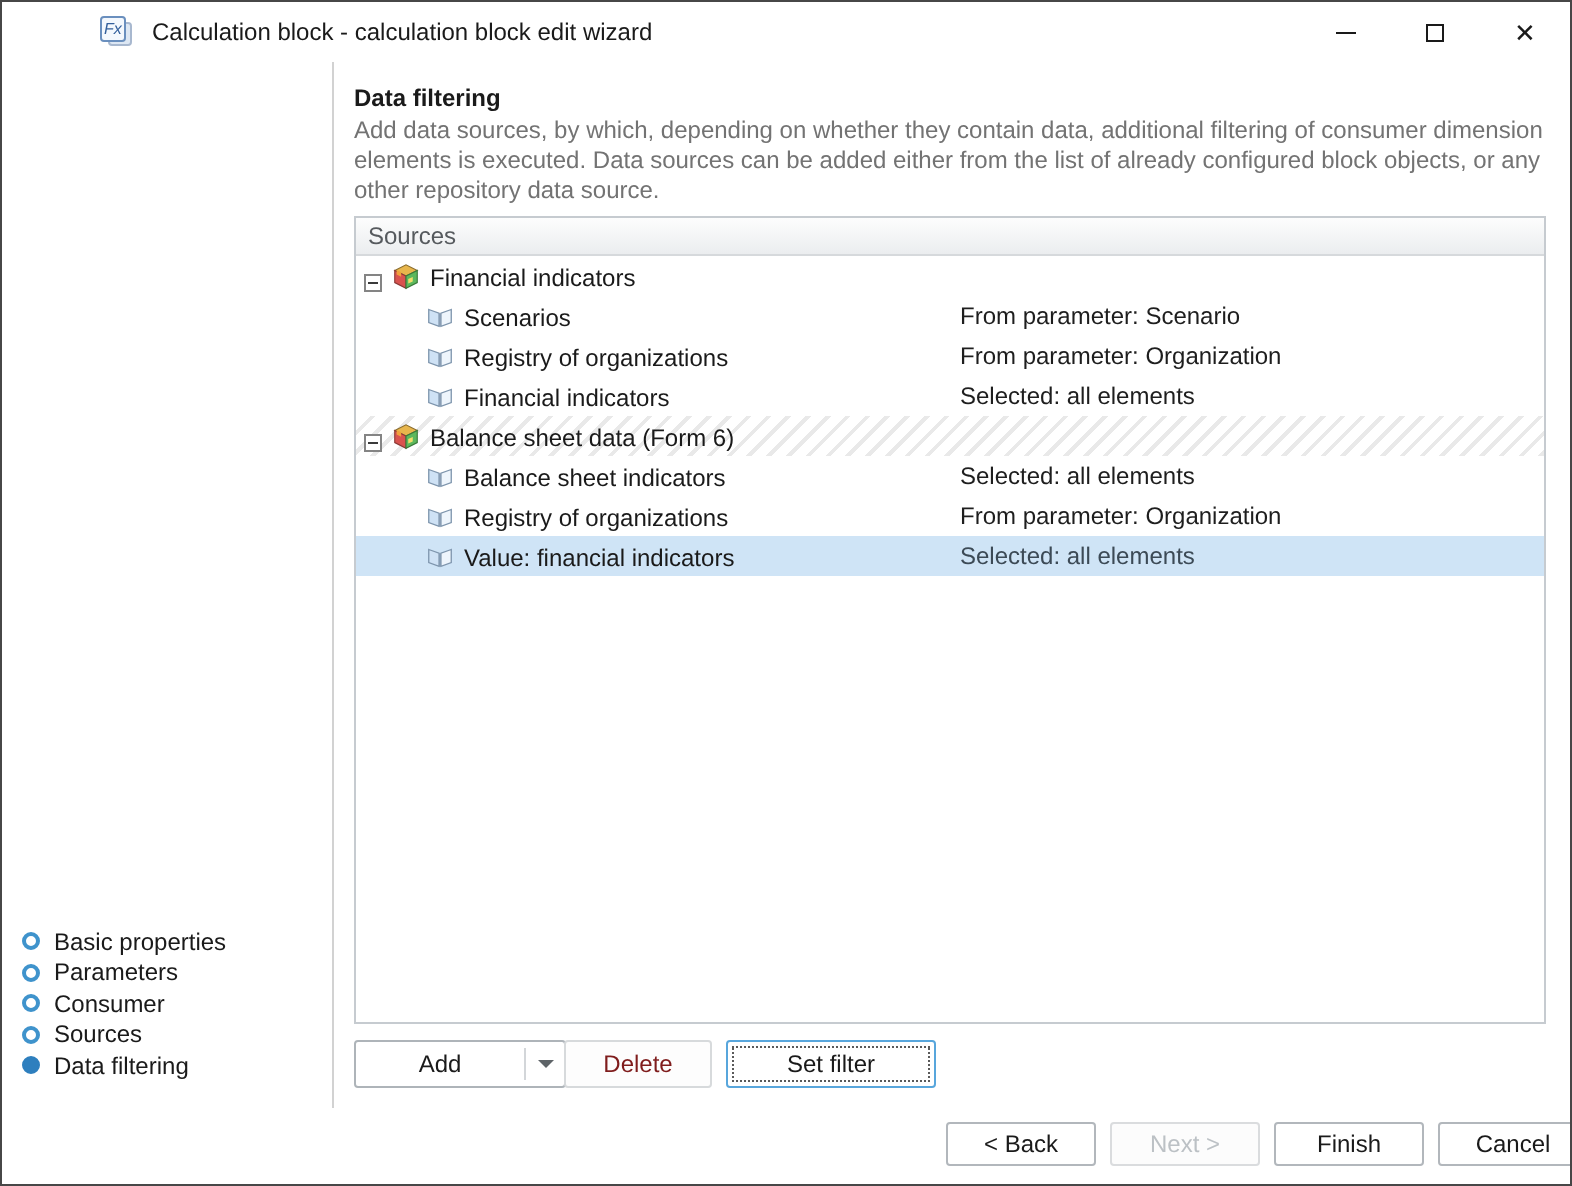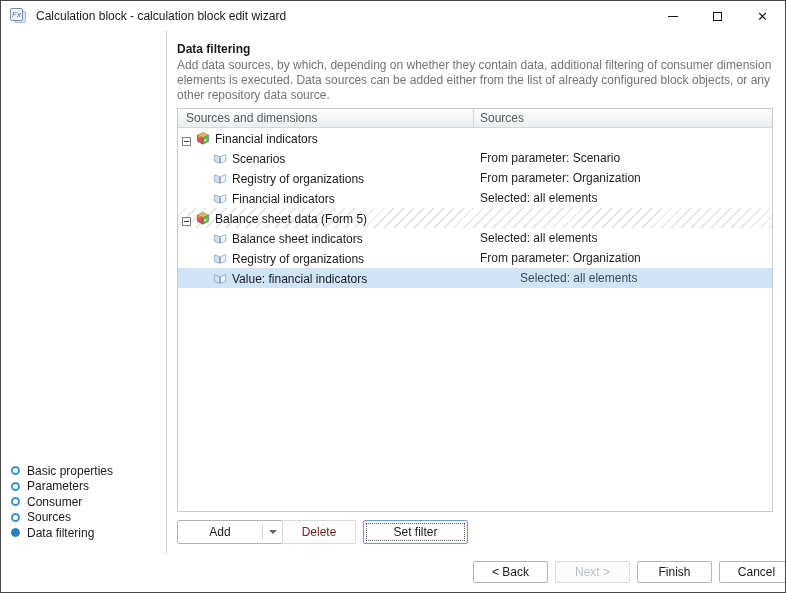--- a/index.html
+++ b/index.html
@@ -3,21 +3,21 @@
 <meta charset="utf-8">
 <style>
   * { margin:0; padding:0; box-sizing:border-box; }
   html,body { background:#f0f0f0; font-family:"Liberation Sans", sans-serif; }
   .window{
     position:relative; width:786px; height:593px; background:#fff;
     border:1px solid #474747; overflow:hidden; font-size:12px; color:#1a1a1a;
   }
   
   .titlebar{ position:absolute; left:0; top:0; right:0; height:30px; display:flex; align-items:center; padding-left:9px; background:#fff; }
-  .app-icon{ position:relative; width:18px; height:16px; margin-right:8px; flex:0 0 auto; }
+  .app-icon{ position:relative; width:18px; height:16px; margin-right:8px; flex:0 0 auto;margin-left:40px; }
   .app-icon .back{ position:absolute; left:4px; top:3px; width:12px; height:12px; border:1px solid #a8b8cf; background:#dde7f3; border-radius:2px;}
   .app-icon .front{ position:absolute; left:0; top:0; width:13px; height:13px; border:1px solid #6a8fbe; background:#f4f8fd; border-radius:2px;
     display:flex; align-items:center; justify-content:center; font-size:8px; font-style:italic; color:#34609c; }
   .title-text{ white-space:nowrap; }
   .win-controls{ margin-left:auto; display:flex; height:30px; }
   .win-btn{ width:45px; height:30px; display:flex; align-items:center; justify-content:center; cursor:default; }
   .glyph-min{ width:10px; height:1px; background:#1a1a1a; }
   .glyph-max{ width:9px; height:9px; border:1px solid #1a1a1a; }
   .glyph-close{ font-size:13px; color:#1a1a1a; line-height:1; }
   
@@ -34,21 +34,21 @@
   .grid-header{ display:flex; height:19px; background:linear-gradient(#fdfdfd,#ebedef); border-bottom:1px solid #d6d9dc; color:#565a5e; }
   .gh-cell{ display:flex; align-items:center; padding-left:8px; }
   .gh-src{ width:296px; border-right:1px solid #d6d9dc; }
   .gh-filter{ flex:1; padding-left:6px; }
   .grid-row{ display:flex; height:20px; align-items:center; }
   .cell-src{ width:296px; display:flex; align-items:flex-end; overflow:hidden; white-space:nowrap; }
   .cell-filter{ flex:1; padding-left:6px; color:#1e1e1e; white-space:nowrap; }
   .grid-row.group .cell-src{ padding-left:4px; }
   .grid-row.dim .cell-src{ padding-left:34px; }
   .grid-row.hatched{ background:repeating-linear-gradient(135deg,#ffffff 0px,#ffffff 5px,#e9e9e9 5px,#e9e9e9 7px); }
-  .grid-row.selected{ background:var(--selection,#cfe4f6);gap:40px; }
+  .grid-row.selected{ background:var(--selection,#cfe4f6); }
   .grid-row.selected .cell-filter{ color:#3c4a56; }
   .expander{ width:9px; height:9px; border:1px solid #848484; background:#fff; position:relative; margin-right:4px; flex:0 0 auto; }
   .expander::after{ content:""; position:absolute; left:1px; top:3px; width:5px; height:1px; background:#3a3a3a; }
   .tree-icon{ width:16px; height:15px; margin-right:4px; flex:0 0 auto; }
   
   .btn{ position:absolute; height:24px; background:#fff; border:1px solid #aeb4b9; border-radius:2px;
         display:flex; align-items:center; justify-content:center; font-size:12px; color:#1a1a1a; cursor:default; }
   .btn.disabled{ color:#7f1d1d; border-color:#d7dadc; background:#fdfdfd; }
   .btn-add{ left:176px; top:519px; width:106px; padding:0; }
   .btn-add .lbl{ flex:1; text-align:center; }
@@ -110,21 +110,20 @@
       <span class="bullet"></span>
       <span>Data filtering</span>
     </div>
   </div>
 
   <div class="page-title">Data filtering</div>
   <div class="page-desc">Add data sources, by which, depending on whether they contain data, additional filtering of consumer dimension elements is executed. Data sources can be added either from the list of already configured block objects, or any other repository data source.</div>
 
   <div class="grid">
     <div class="grid-header">
-      <div class="gh-cell gh-src">Sources and dimensions</div>
       <div class="gh-cell gh-filter">Sources</div>
     </div>
 
     <div class="grid-row group">
       <div class="cell-src">
         <span class="expander"></span>
         <svg class="tree-icon" viewBox="0 0 16 16">
           <polygon points="2,4.5 8,1.5 14,4.5 8,7.5" fill="#e8b64c" stroke="#8a6d2f" stroke-width="0.6"></polygon>
           <polygon points="2,4.5 8,7.5 8,14 2,11" fill="#d9534f" stroke="#8a3a36" stroke-width="0.6"></polygon>
           <polygon points="8,7.5 14,4.5 14,11 8,14" fill="#5cb85c" stroke="#3a7a3a" stroke-width="0.6"></polygon>
@@ -175,21 +174,21 @@
     <div class="grid-row group hatched">
       <div class="cell-src">
         <span class="expander"></span>
         <svg class="tree-icon" viewBox="0 0 16 16">
           <polygon points="2,4.5 8,1.5 14,4.5 8,7.5" fill="#e8b64c" stroke="#8a6d2f" stroke-width="0.6"></polygon>
           <polygon points="2,4.5 8,7.5 8,14 2,11" fill="#d9534f" stroke="#8a3a36" stroke-width="0.6"></polygon>
           <polygon points="8,7.5 14,4.5 14,11 8,14" fill="#5cb85c" stroke="#3a7a3a" stroke-width="0.6"></polygon>
           <rect x="9.2" y="7.6" width="2.4" height="2.4" fill="#f3de6a" transform="skewY(-26) translate(0,6)"></rect>
           <rect x="3" y="6.2" width="2.4" height="2.4" fill="#f0a13c" transform="skewY(26) translate(0,-3.4)"></rect>
         </svg>
-        <span>Balance sheet data (Form 5)</span>
+        <span>Balance sheet data (Form 6)</span>
       </div>
       <div class="cell-filter"></div>
     </div>
 
     <div class="grid-row dim">
       <div class="cell-src">
         <svg class="tree-icon" viewBox="0 0 16 16">
           <polygon points="2,4 7.5,6 7.5,13 2,11" fill="#cfe2f5" stroke="#7e95ad" stroke-width="0.7"></polygon>
           <polygon points="14,4 8.5,6 8.5,13 14,11" fill="#eef5fc" stroke="#7e95ad" stroke-width="0.7"></polygon>
           <line x1="8" y1="6" x2="8" y2="13" stroke="#7e95ad" stroke-width="0.7"></line>

